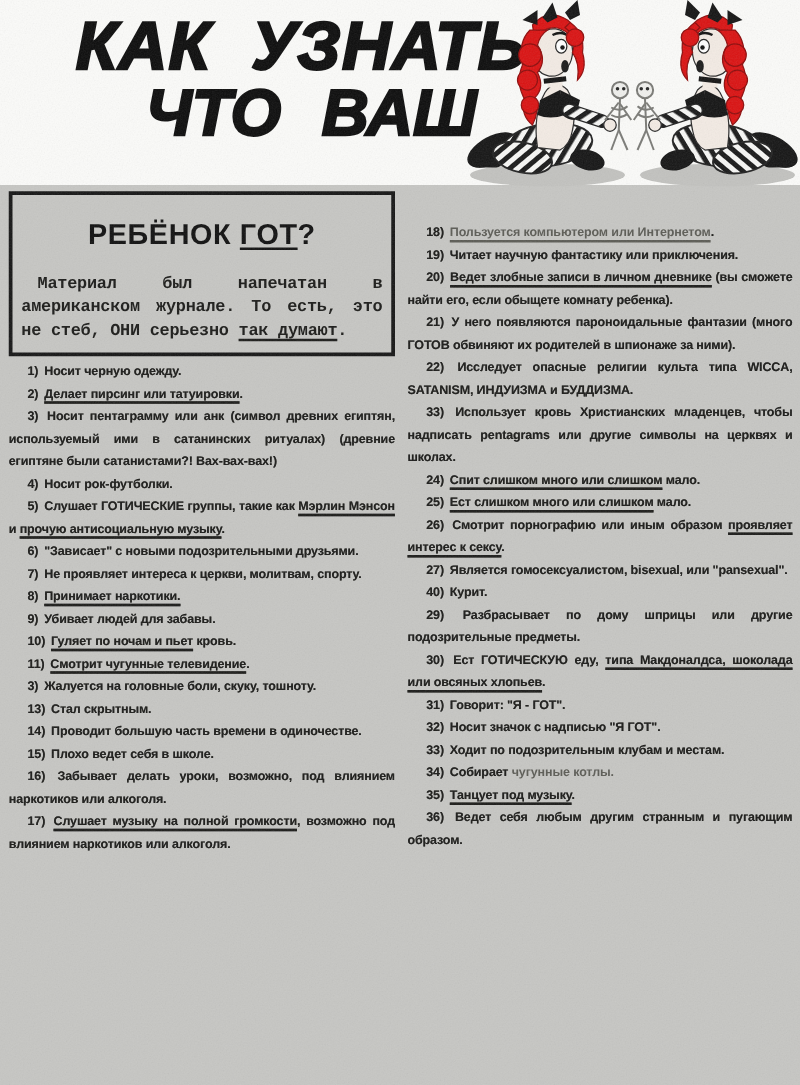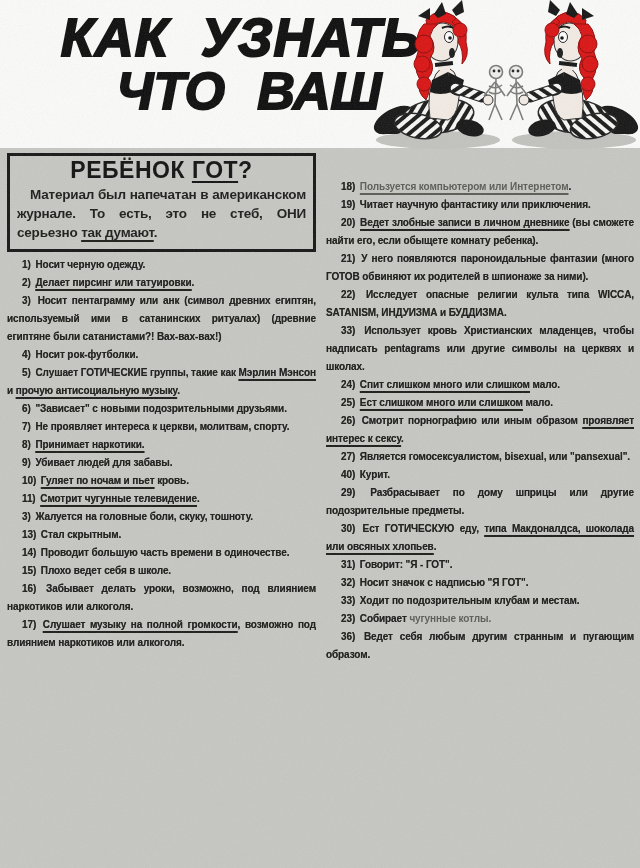--- a/index.html
+++ b/index.html
@@ -14,23 +14,23 @@
   .title .l2{font-size:52px;word-spacing:18px;}
   .twins{position:absolute;right:0;top:0;width:268px;height:150px;}
   
   .bodyarea{position:absolute;top:148px;left:0;width:640px;height:720px;
             box-sizing:border-box;display:flex;gap:10px;padding:5px 6px 0 7px;}
   .col{color:#1b1b19;}
   .col-left{flex:0 0 309px;width:309px;}
   .col-right{flex:1;padding-top:25px;}
   .intro-box{border:3px solid #151515;padding:1px 7px 7px 7px;margin-bottom:4px;}
   .intro-heading{text-align:center;font-size:23px;font-weight:bold;letter-spacing:.5px;
-                 color:#101010;margin:0;}
+                 color:#101010;margin:17px;}
   .intro-text{font-size:13.5px;font-weight:bold;line-height:19px;letter-spacing:-.2px;
-              text-indent:13px;margin:1px 0 0 0;text-align:justify;}
+              text-indent:13px;margin:1px 0 0 0;text-align:justify;font-family:Liberation Mono, monospace;}
   .item{margin:0;font-size:10px;font-weight:bold;line-height:18px;letter-spacing:-.1px;
         text-indent:15px;text-align:justify;text-shadow:0 0 .5px rgba(25,25,22,.65);}
   .num{padding-right:2px;}
   .u{text-decoration:underline;text-decoration-thickness:2px;text-underline-offset:2.5px;}
   .f{color:#5b5b55;filter:blur(.3px);text-shadow:none;}
   .noise{position:absolute;inset:0;width:100%;height:100%;pointer-events:none;}
 </style>
 </head>
 <body>
 
@@ -151,21 +151,22 @@
           <p class="item"><span class="num">24)</span> <span class="u">Спит слишком много или слишком</span><span> мало.</span></p>
           <p class="item"><span class="num">25)</span> <span class="u">Ест слишком много или слишком</span><span> мало.</span></p>
           <p class="item"><span class="num">26)</span> <span>Смотрит порнографию или иным образом </span><span class="u">проявляет интерес к сексу</span><span>.</span></p>
           <p class="item"><span class="num">27)</span> <span>Является гомосексуалистом, bisexual, или "pansexual".</span></p>
           <p class="item"><span class="num">40)</span> <span>Курит.</span></p>
           <p class="item"><span class="num">29)</span> <span>Разбрасывает по дому шприцы или другие подозрительные предметы.</span></p>
           <p class="item"><span class="num">30)</span> <span>Ест ГОТИЧЕСКУЮ еду, </span><span class="u">типа Макдоналдса, шоколада или овсяных хлопьев</span><span>.</span></p>
           <p class="item"><span class="num">31)</span> <span>Говорит: "Я - ГОТ".</span></p>
           <p class="item"><span class="num">32)</span> <span>Носит значок с надписью "Я ГОТ".</span></p>
           <p class="item"><span class="num">33)</span> <span>Ходит по подозрительным клубам и местам.</span></p>
-          <p class="item"><span class="num">23)</span> <span>Собирает </span><span class="f">чугунные котлы.</span></p>
+          <p class="item"><span class="num">34)</span> <span>Собирает </span><span class="f">чугунные котлы.</span></p>
+          <p class="item"><span class="num">35)</span> <span class="u">Танцует под музыку</span><span>.</span></p>
           <p class="item"><span class="num">36)</span> <span>Ведет себя любым другим странным и пугающим образом.</span></p>
         </div>
     </div>
   </div>
 
   <svg class="noise">
     <filter id="nz">
       <feTurbulence type="fractalNoise" baseFrequency="0.9" numOctaves="2" stitchTiles="stitch"></feTurbulence>
       <feColorMatrix type="saturate" values="0"></feColorMatrix>
     </filter>

